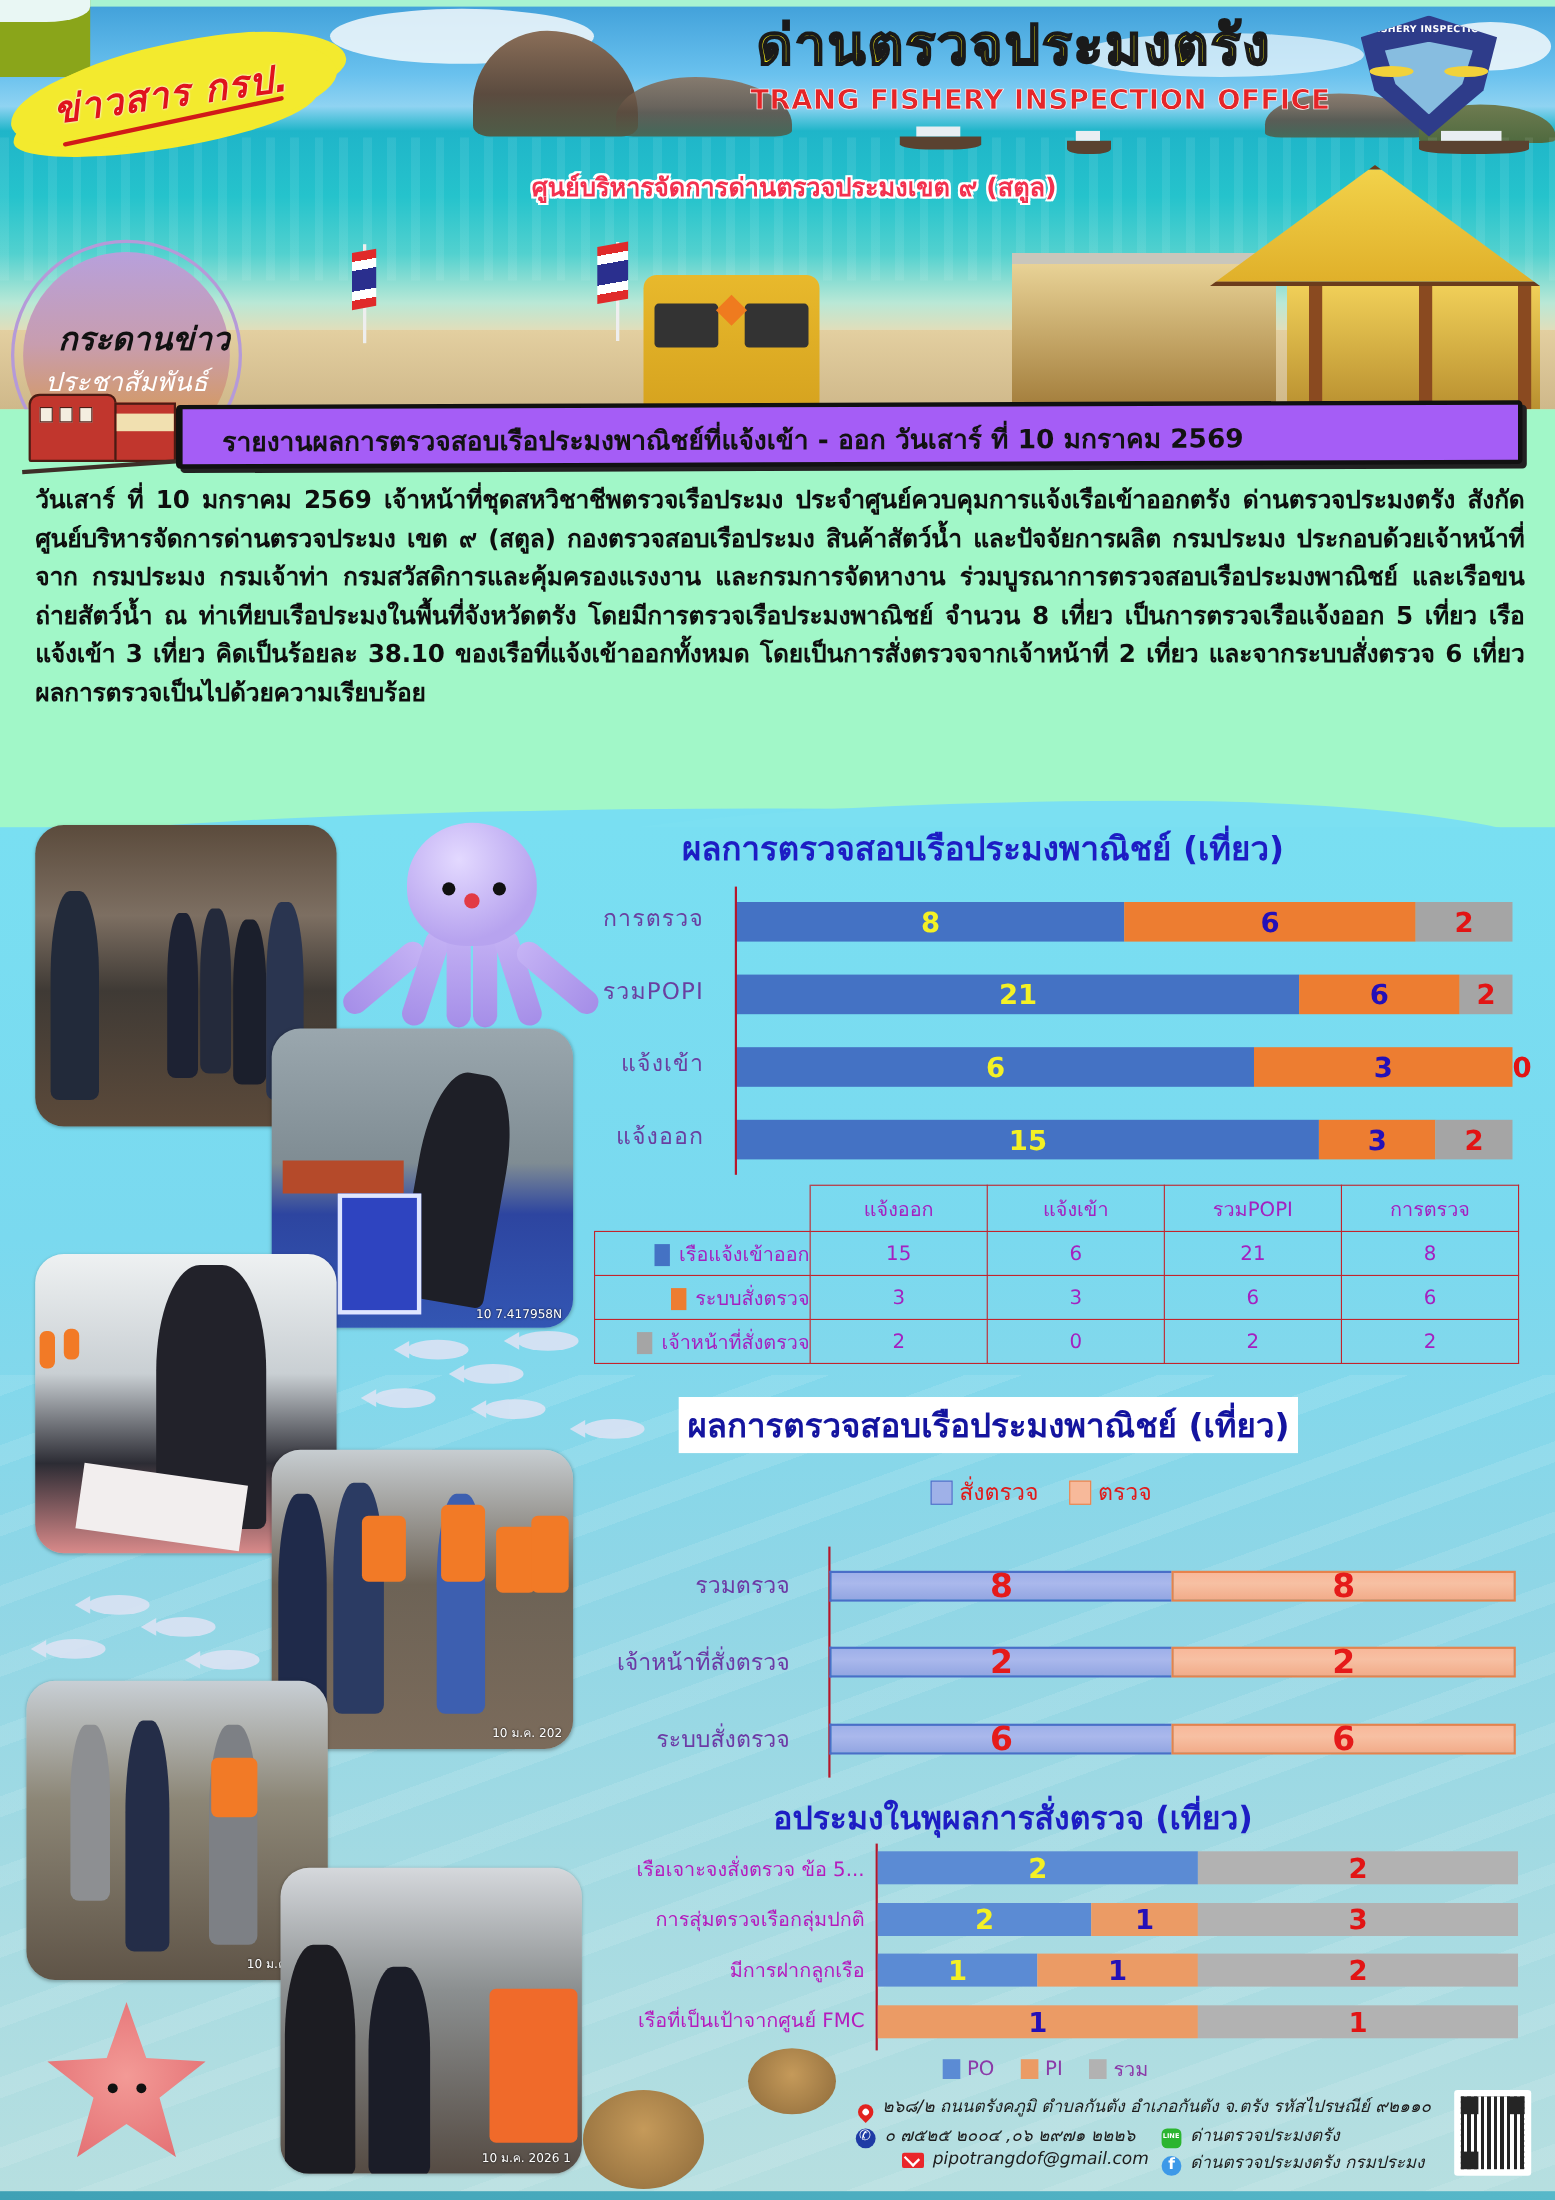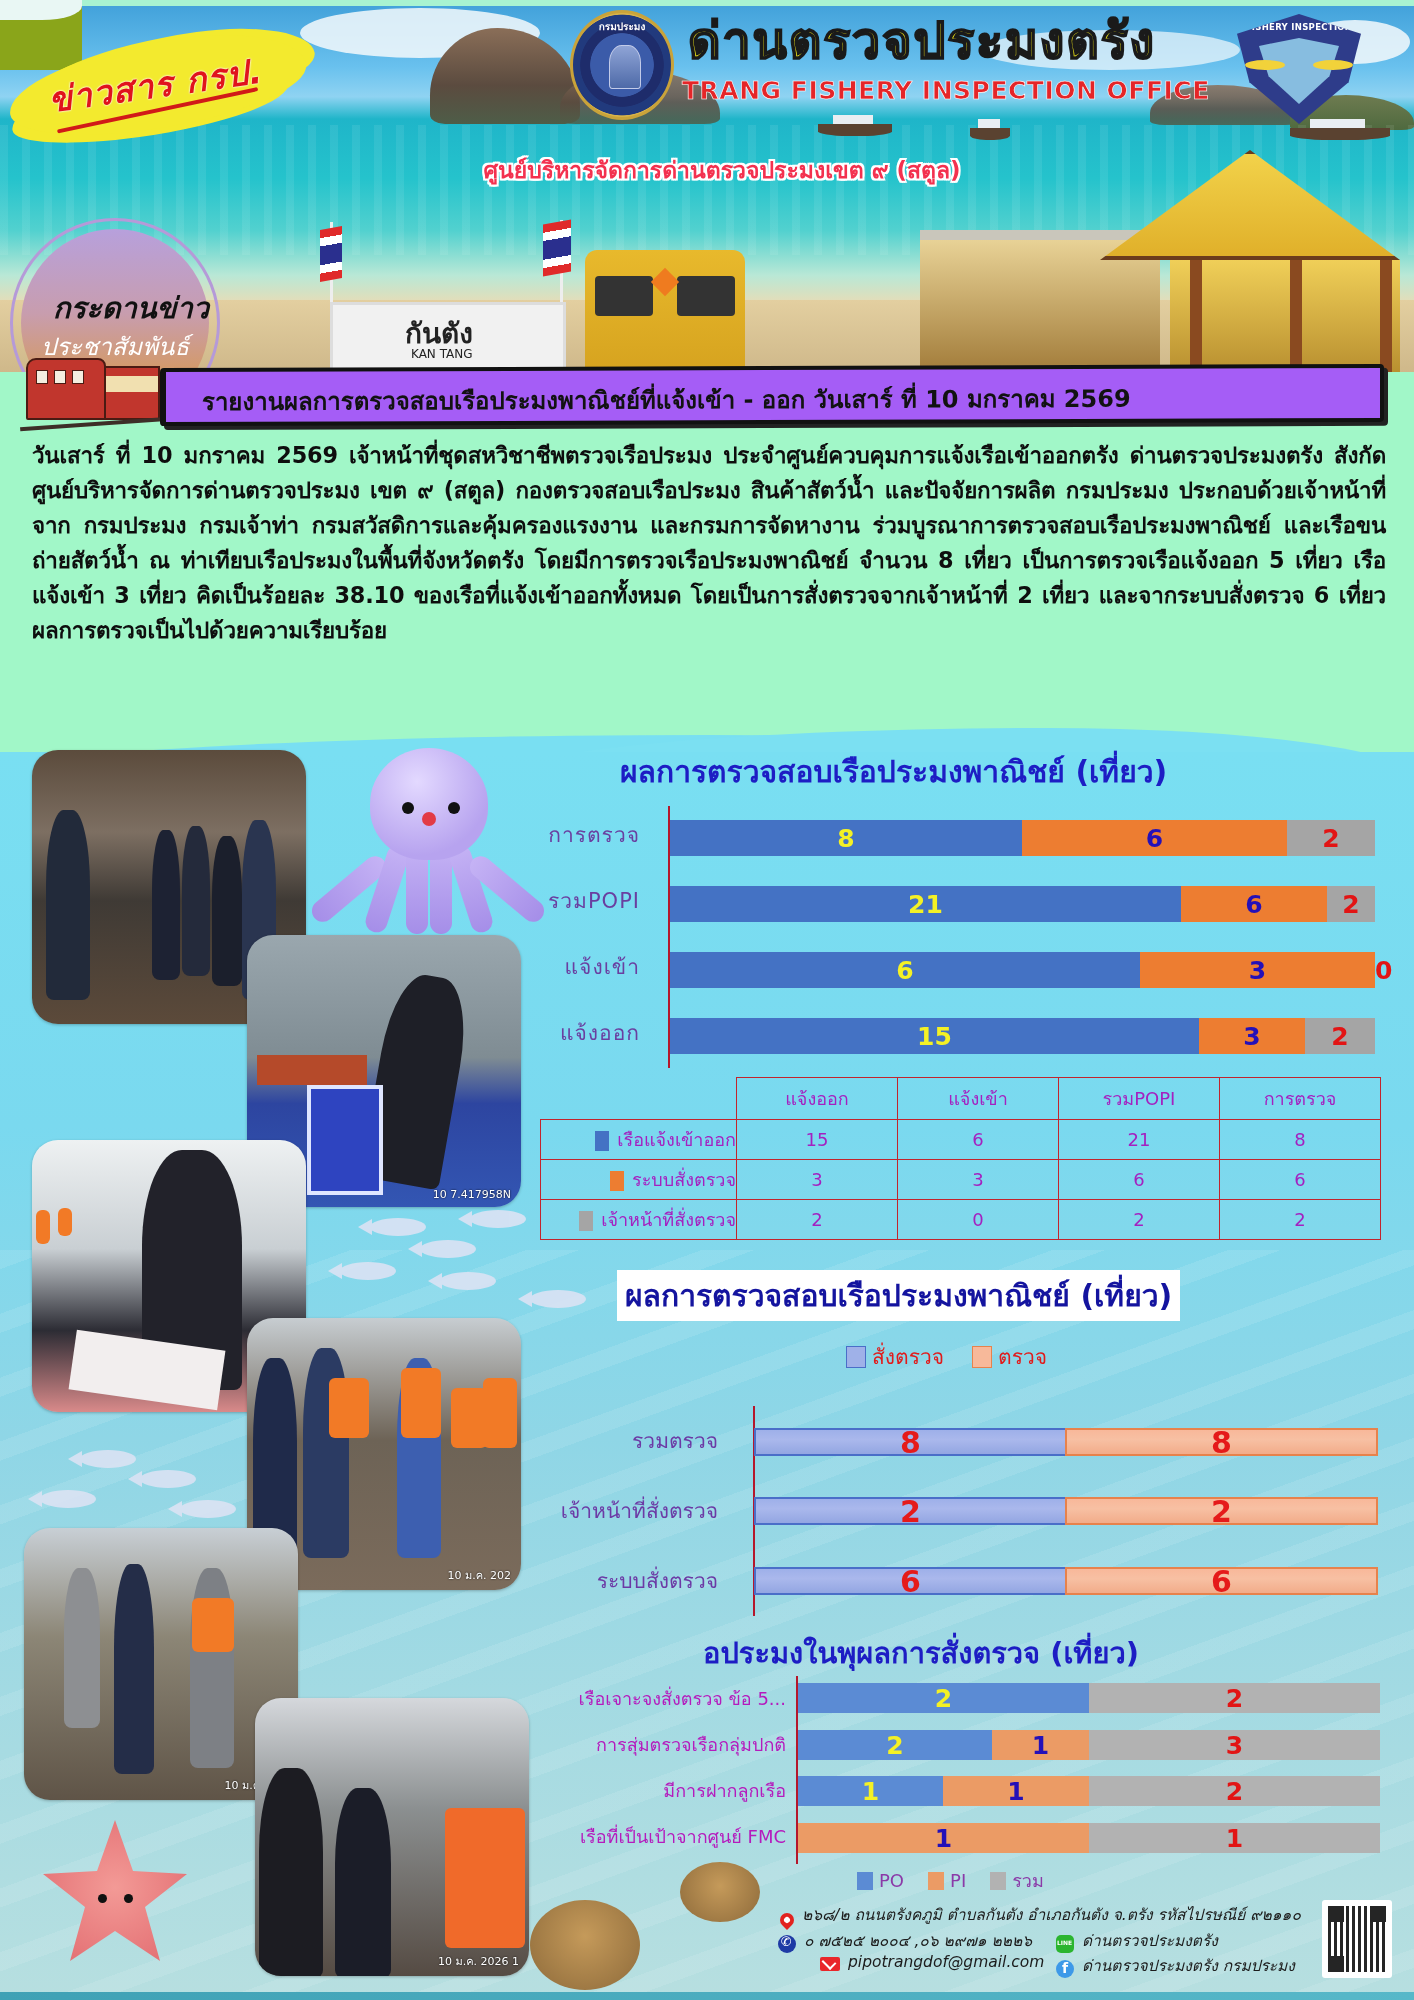--- a/index.html
+++ b/index.html
@@ -200,45 +200,37 @@
   <div class="boat" style="left:1290px;top:128px;width:100px;"></div>
   <div class="greenblob"></div>
   <div class="beach"></div>
 
   <div class="news-badge">
     <div class="brush"></div>
     <div class="txt">ข่าวสาร กรป.</div>
     <div class="underline"></div>
   </div>
 
-  <div class="logo-dof">
-    <div class="ring-text">กรมประมง</div>
-    <div class="emblem"></div>
-  </div>
   <div class="title-th">ด่านตรวจประมงตรัง</div>
   <div class="title-en">TRANG FISHERY INSPECTION OFFICE</div>
 
   <div class="logo-fi">
     <div class="arc">FISHERY INSPECTION</div>
     <div class="inner"></div>
     <div class="wing" style="left:8px"></div>
     <div class="wing" style="left:76px"></div>
   </div>
 
   <div class="sub1">ศูนย์บริหารจัดการด่านตรวจประมงเขต ๙ (สตูล)</div>
 
   <div class="flagpole" style="left:330px;top:222px;height:90px;"></div>
   <div class="flag" style="left:320px;top:228px;"></div>
   <div class="flagpole" style="left:560px;top:220px;height:90px;"></div>
   <div class="flag" style="left:543px;top:222px;width:28px;"></div>
 
-  <div class="station-sign">
-    <div class="th">กันตัง</div>
-    <div class="en">KAN TANG</div>
-  </div>
   <div class="train-front">
     <div class="win" style="left:10px"></div>
     <div class="win" style="left:92px"></div>
     <div class="diamond"></div>
   </div>
   <div class="station-bldg">
     <div class="hall-roof"></div>
     <div class="hall"></div>
     <div class="arch"></div>
     <div class="roof"></div>

